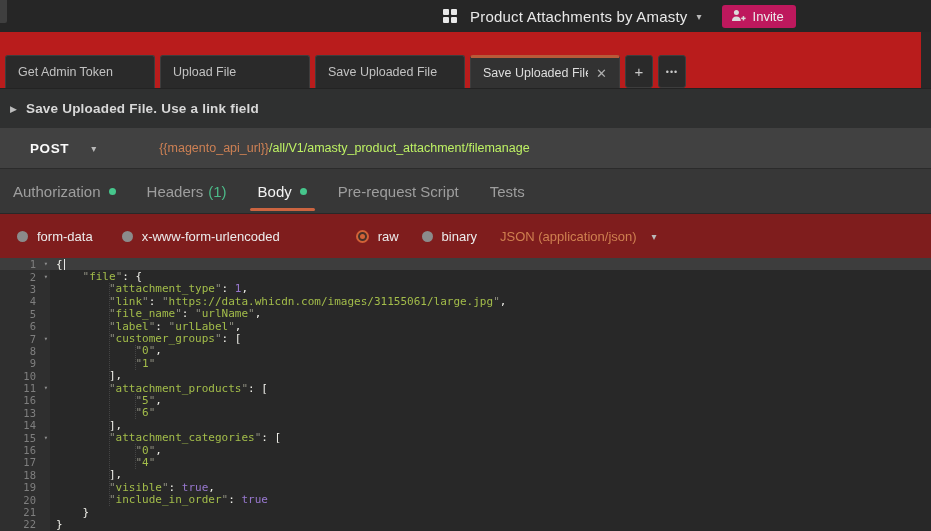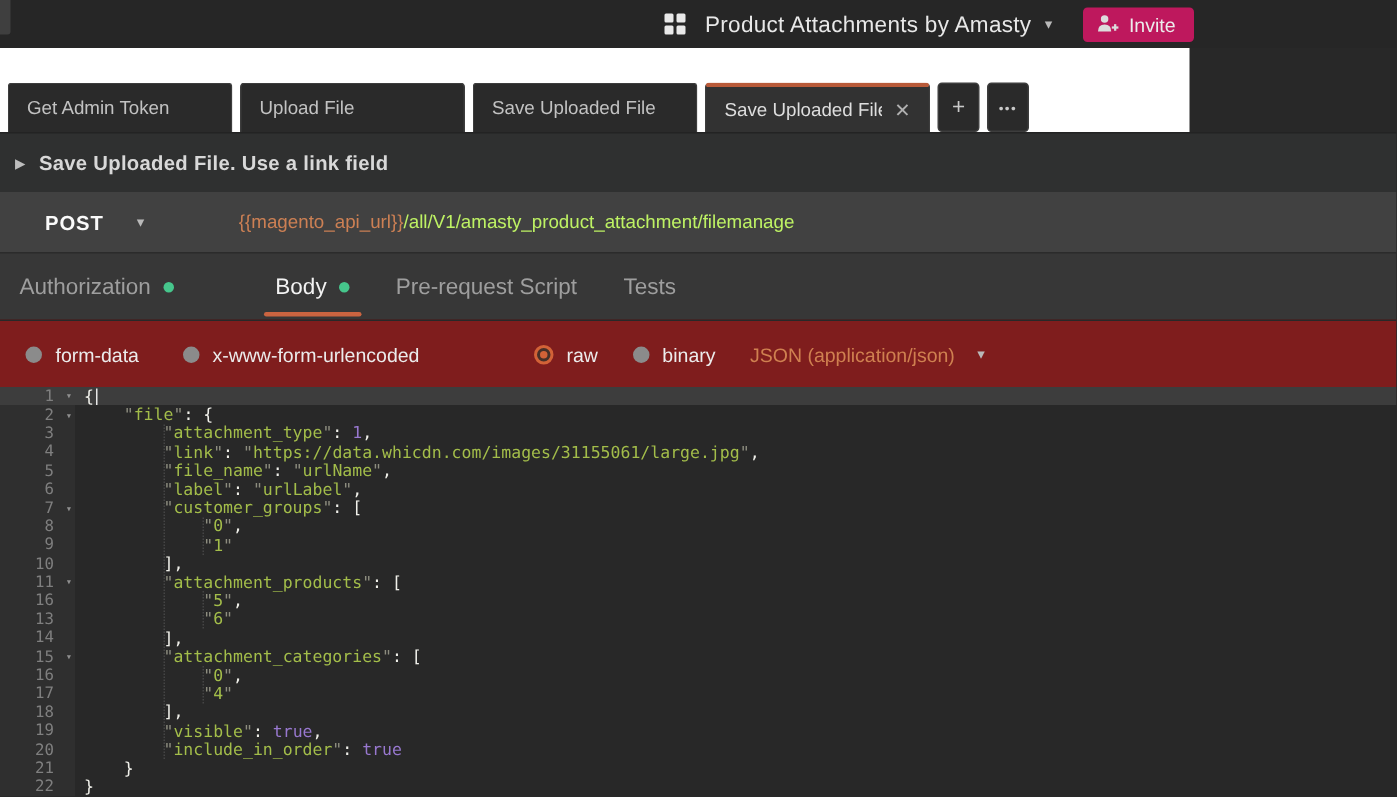--- a/index.html
+++ b/index.html
@@ -18,21 +18,21 @@
   .top-center { position:absolute; left:443px; top:0; height:32px; display:flex; align-items:center; }
   .grid-icon { width:15px; height:15px; display:grid; grid-template-columns:6px 6px; grid-template-rows:6px 6px; gap:2px; margin-right:12px; }
   .grid-icon span { background:#e9e9e9; border-radius:1px; }
   .workspace-title { font-size:15px; color:#e8e8e8; letter-spacing:.2px; }
   .caret { color:#b9b9b9; font-size:10px; margin-left:9px; }
   .invite-btn { margin-left:20px; height:23px; background:#be185d; border-radius:3px; display:flex; align-items:center; padding:0 12px 0 9px; cursor:pointer; }
   .invite-btn svg { margin-right:7px; }
   .invite-label { font-size:13px; color:#ececec; }
 
   
-  .tabbar { position:absolute; left:0; top:32px; width:793px; height:56px; background:#ffffff; }
+  .tabbar { position:absolute; left:0; top:32px; width:921px; height:56px; background:#b91c1c; }
   .tabs-row { position:absolute; left:5px; bottom:0; display:flex; align-items:flex-end; gap:5px; }
   .ctab { width:150px; height:33px; background:#2a2a2a; border:1px solid #3d3d3d; border-bottom:none; border-radius:3px 3px 0 0; display:flex; align-items:center; padding:0 12px; font-size:12.5px; color:#c2c2c2; cursor:pointer; }
   .ctab .ctab-label { overflow:hidden; white-space:nowrap; }
   .ctab.active { background:#323232; border-top:3px solid #b85a39; color:#dedede; }
   .ctab-close { margin-left:auto; color:#b0b0b0; font-size:13px; padding-left:8px; }
   .tab-btn { width:28px; height:33px; border:1px solid #3d3d3d; border-radius:3px; display:flex; align-items:center; justify-content:center; color:#c9c9c9; font-size:15px; cursor:pointer; background:#2a2a2a; }
   .tab-btn.more { font-size:9px; letter-spacing:1px; }
 
   
   .req-title-row { position:absolute; left:0; top:88px; width:931px; height:40px; background:#2f3030; display:flex; align-items:center; border-top:1px solid #232323; }
@@ -43,21 +43,21 @@
   .url-row { position:absolute; left:0; top:128px; width:931px; height:40px; background:#414141; display:flex; align-items:center; }
   .method { margin-left:30px; font-size:13.5px; font-weight:bold; color:#fafafa; letter-spacing:.6px; }
   .method-caret { margin-left:22px; }
   .url-text { margin-left:63px; font-size:12.5px; }
   .url-var { color:#cd8054; }
   .url-path { color:#bef264; }
 
   
   .sections-row { position:absolute; left:0; top:168px; width:931px; height:45px; background:#373737; display:flex; align-items:center; padding-left:13px; border-top:1px solid #2b2b2b; }
   .section-item { position:relative; height:100%; display:flex; align-items:center; margin-right:31px; font-size:15px; color:#9e9e9e; cursor:pointer; }
-  .section-item.active { color:#f2f2f2;margin-left:37px; }
+  .section-item.active { color:#f2f2f2; }
   .section-item.active::after { content:""; position:absolute; left:-8px; right:-8px; bottom:2px; height:3px; background:#cb6440; border-radius:2px; }
   .green-dot { width:7px; height:7px; border-radius:50%; background:#46c68c; margin-left:8px; }
   .section-count { color:#4cb988; margin-left:5px; }
 
   
   .modes-row { position:absolute; left:0; top:213px; width:931px; height:45px; background:#7f1d1d; display:flex; align-items:center; padding-left:17px; border-top:1px solid #282828; }
   .mode-item { display:flex; align-items:center; cursor:pointer; }
   .mode-item .radio { width:11px; height:11px; border-radius:50%; background:#8b8b8b; }
   .mode-item.selected .radio { width:13px; height:13px; border:2px solid #d26237; background:#473028; display:flex; align-items:center; justify-content:center; }
   .mode-item.selected .radio::after { content:""; width:5px; height:5px; border-radius:50%; background:#d26237; }
@@ -141,20 +141,24 @@
   <span class="url-text">
     <span class="url-var">{{magento_api_url}}</span><span class="url-path">/all/V1/amasty_product_attachment/filemanage</span>
   </span>
 </div>
 
 <div class="sections-row">
 
 <div class="section-item">
       <span>Authorization</span>
       <span class="green-dot"></span>
+    </div>
+    <div class="section-item">
+      <span>Headers</span>
+      <span class="section-count">(1)</span>
     </div>
     <div class="section-item active">
       <span>Body</span>
       <span class="green-dot"></span>
     </div>
     <div class="section-item">
       <span>Pre-request Script</span>
     </div>
     <div class="section-item">
       <span>Tests</span>

